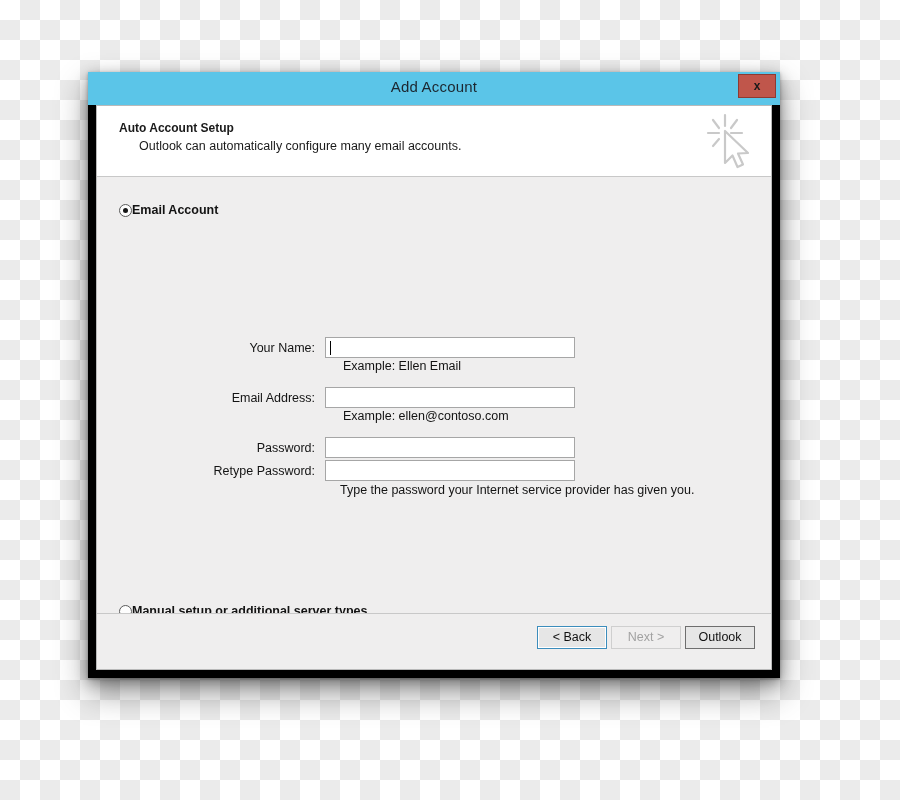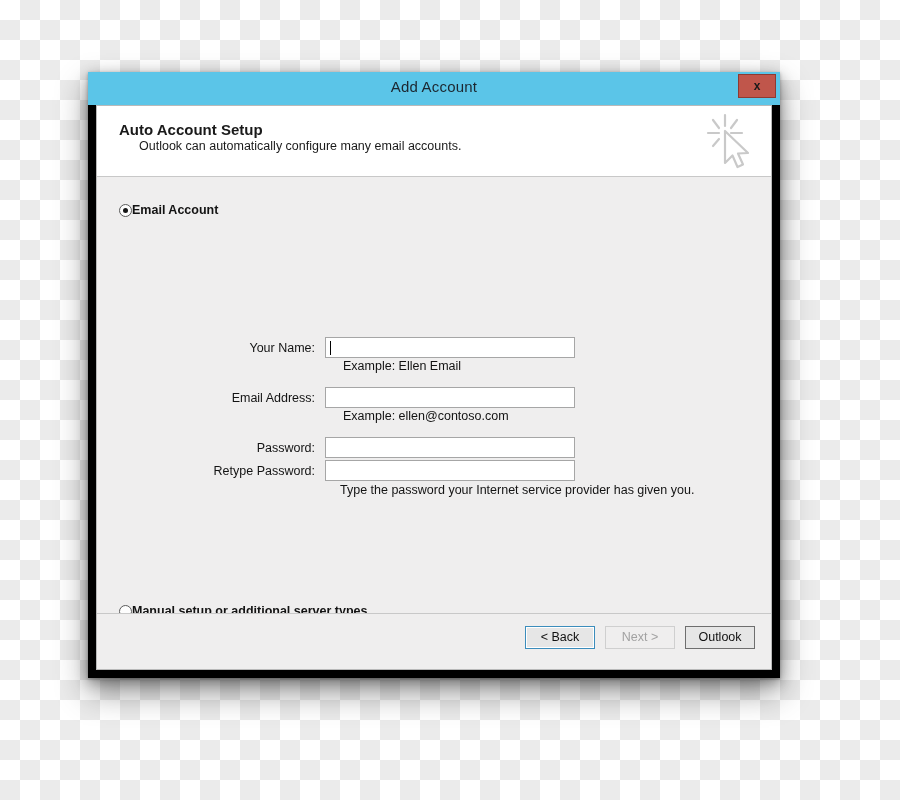--- a/index.html
+++ b/index.html
@@ -94,21 +94,21 @@
     position: relative;
     height: 70px;
     background: #ffffff;
     border-bottom: 1px solid #c8c8c8;
     flex: none;
   }
   #header-title {
     position: absolute;
     left: 22px;
     top: 15px;
-    font-size: 15px;
+    font-size: 12px;
     font-weight: bold;
     color: #1a1a1a;
   }
   #header-subtitle {
     position: absolute;
     left: 42px;
     top: 33px;
     font-size: 12.5px;
     color: #1a1a1a;
   }
@@ -219,21 +219,21 @@
     height: 55px;
     flex: none;
     border-top: 1px solid #c8c8c8;
     background: #efeeee;
   }
   #button-bar {
     position: absolute;
     right: 16px;
     top: 12px;
     display: flex;
-    gap: 10px;
+    gap: 4px;
     margin-left: 24px;
   }
   .dlg-button {
     width: 70px;
     height: 23px;
     font-size: 12.5px;
     line-height: 21px;
     text-align: center;
     background: #e6e6e6;
     border: 1px solid #9a9a9a;

